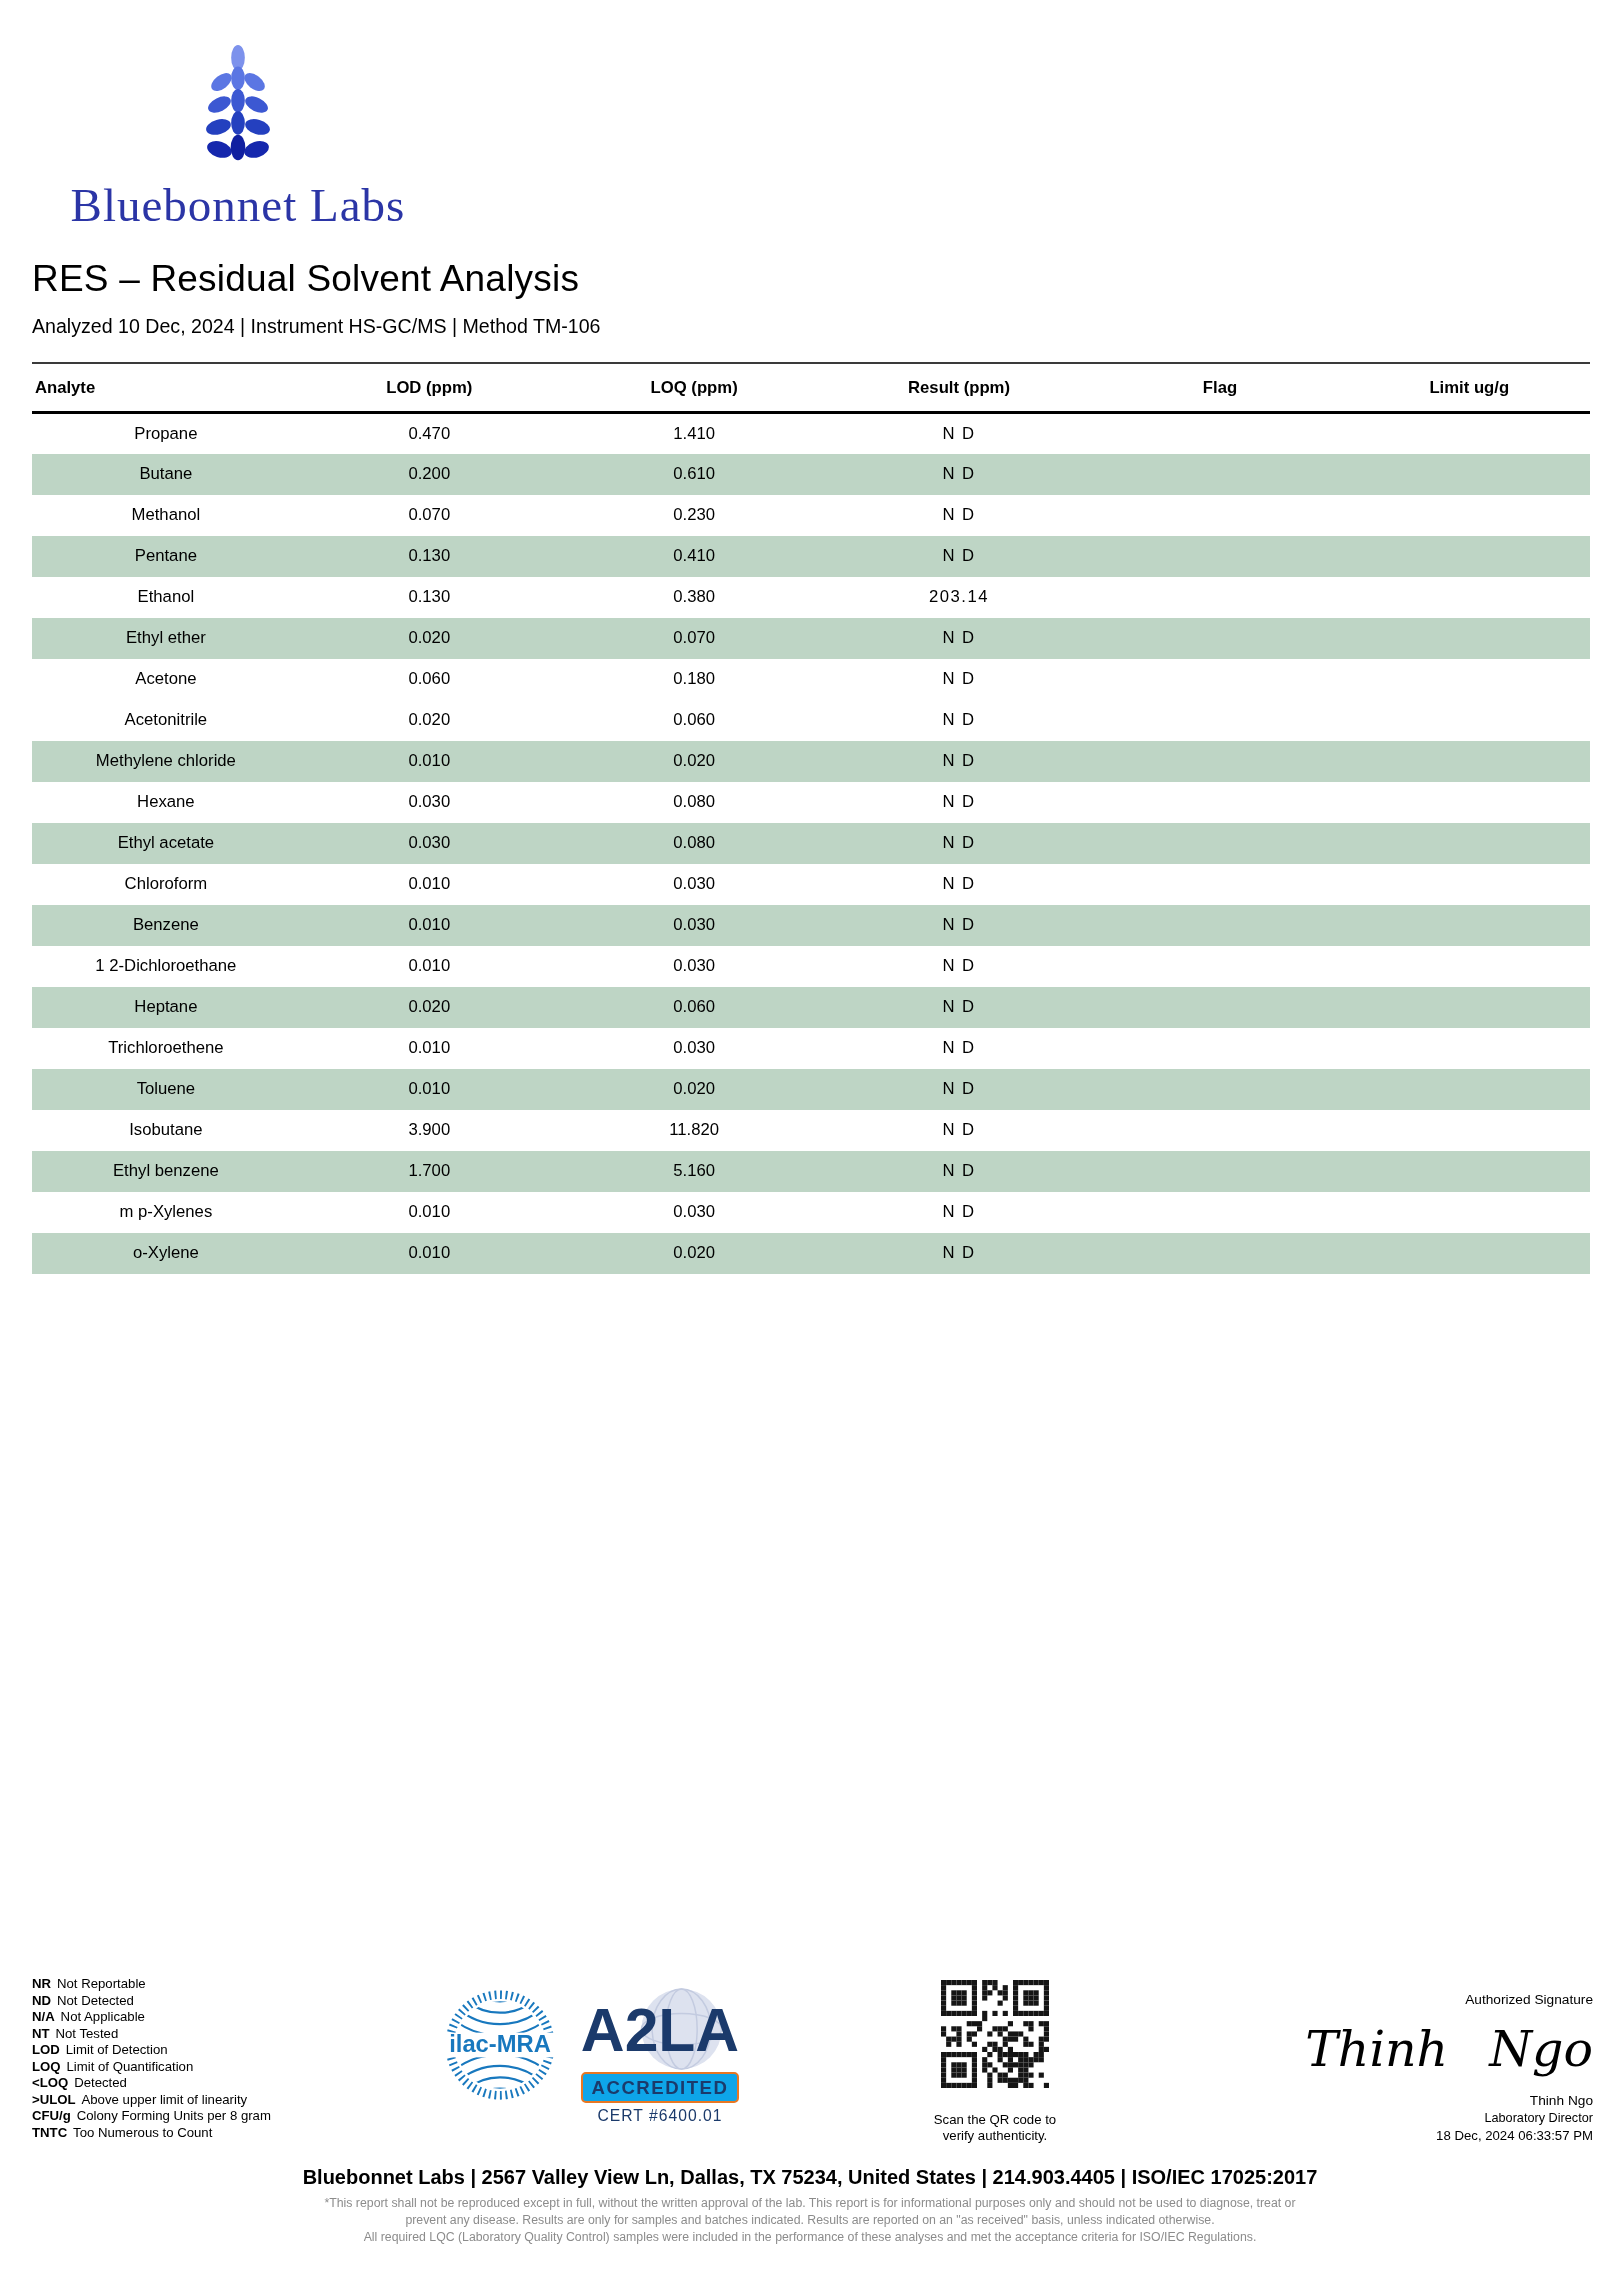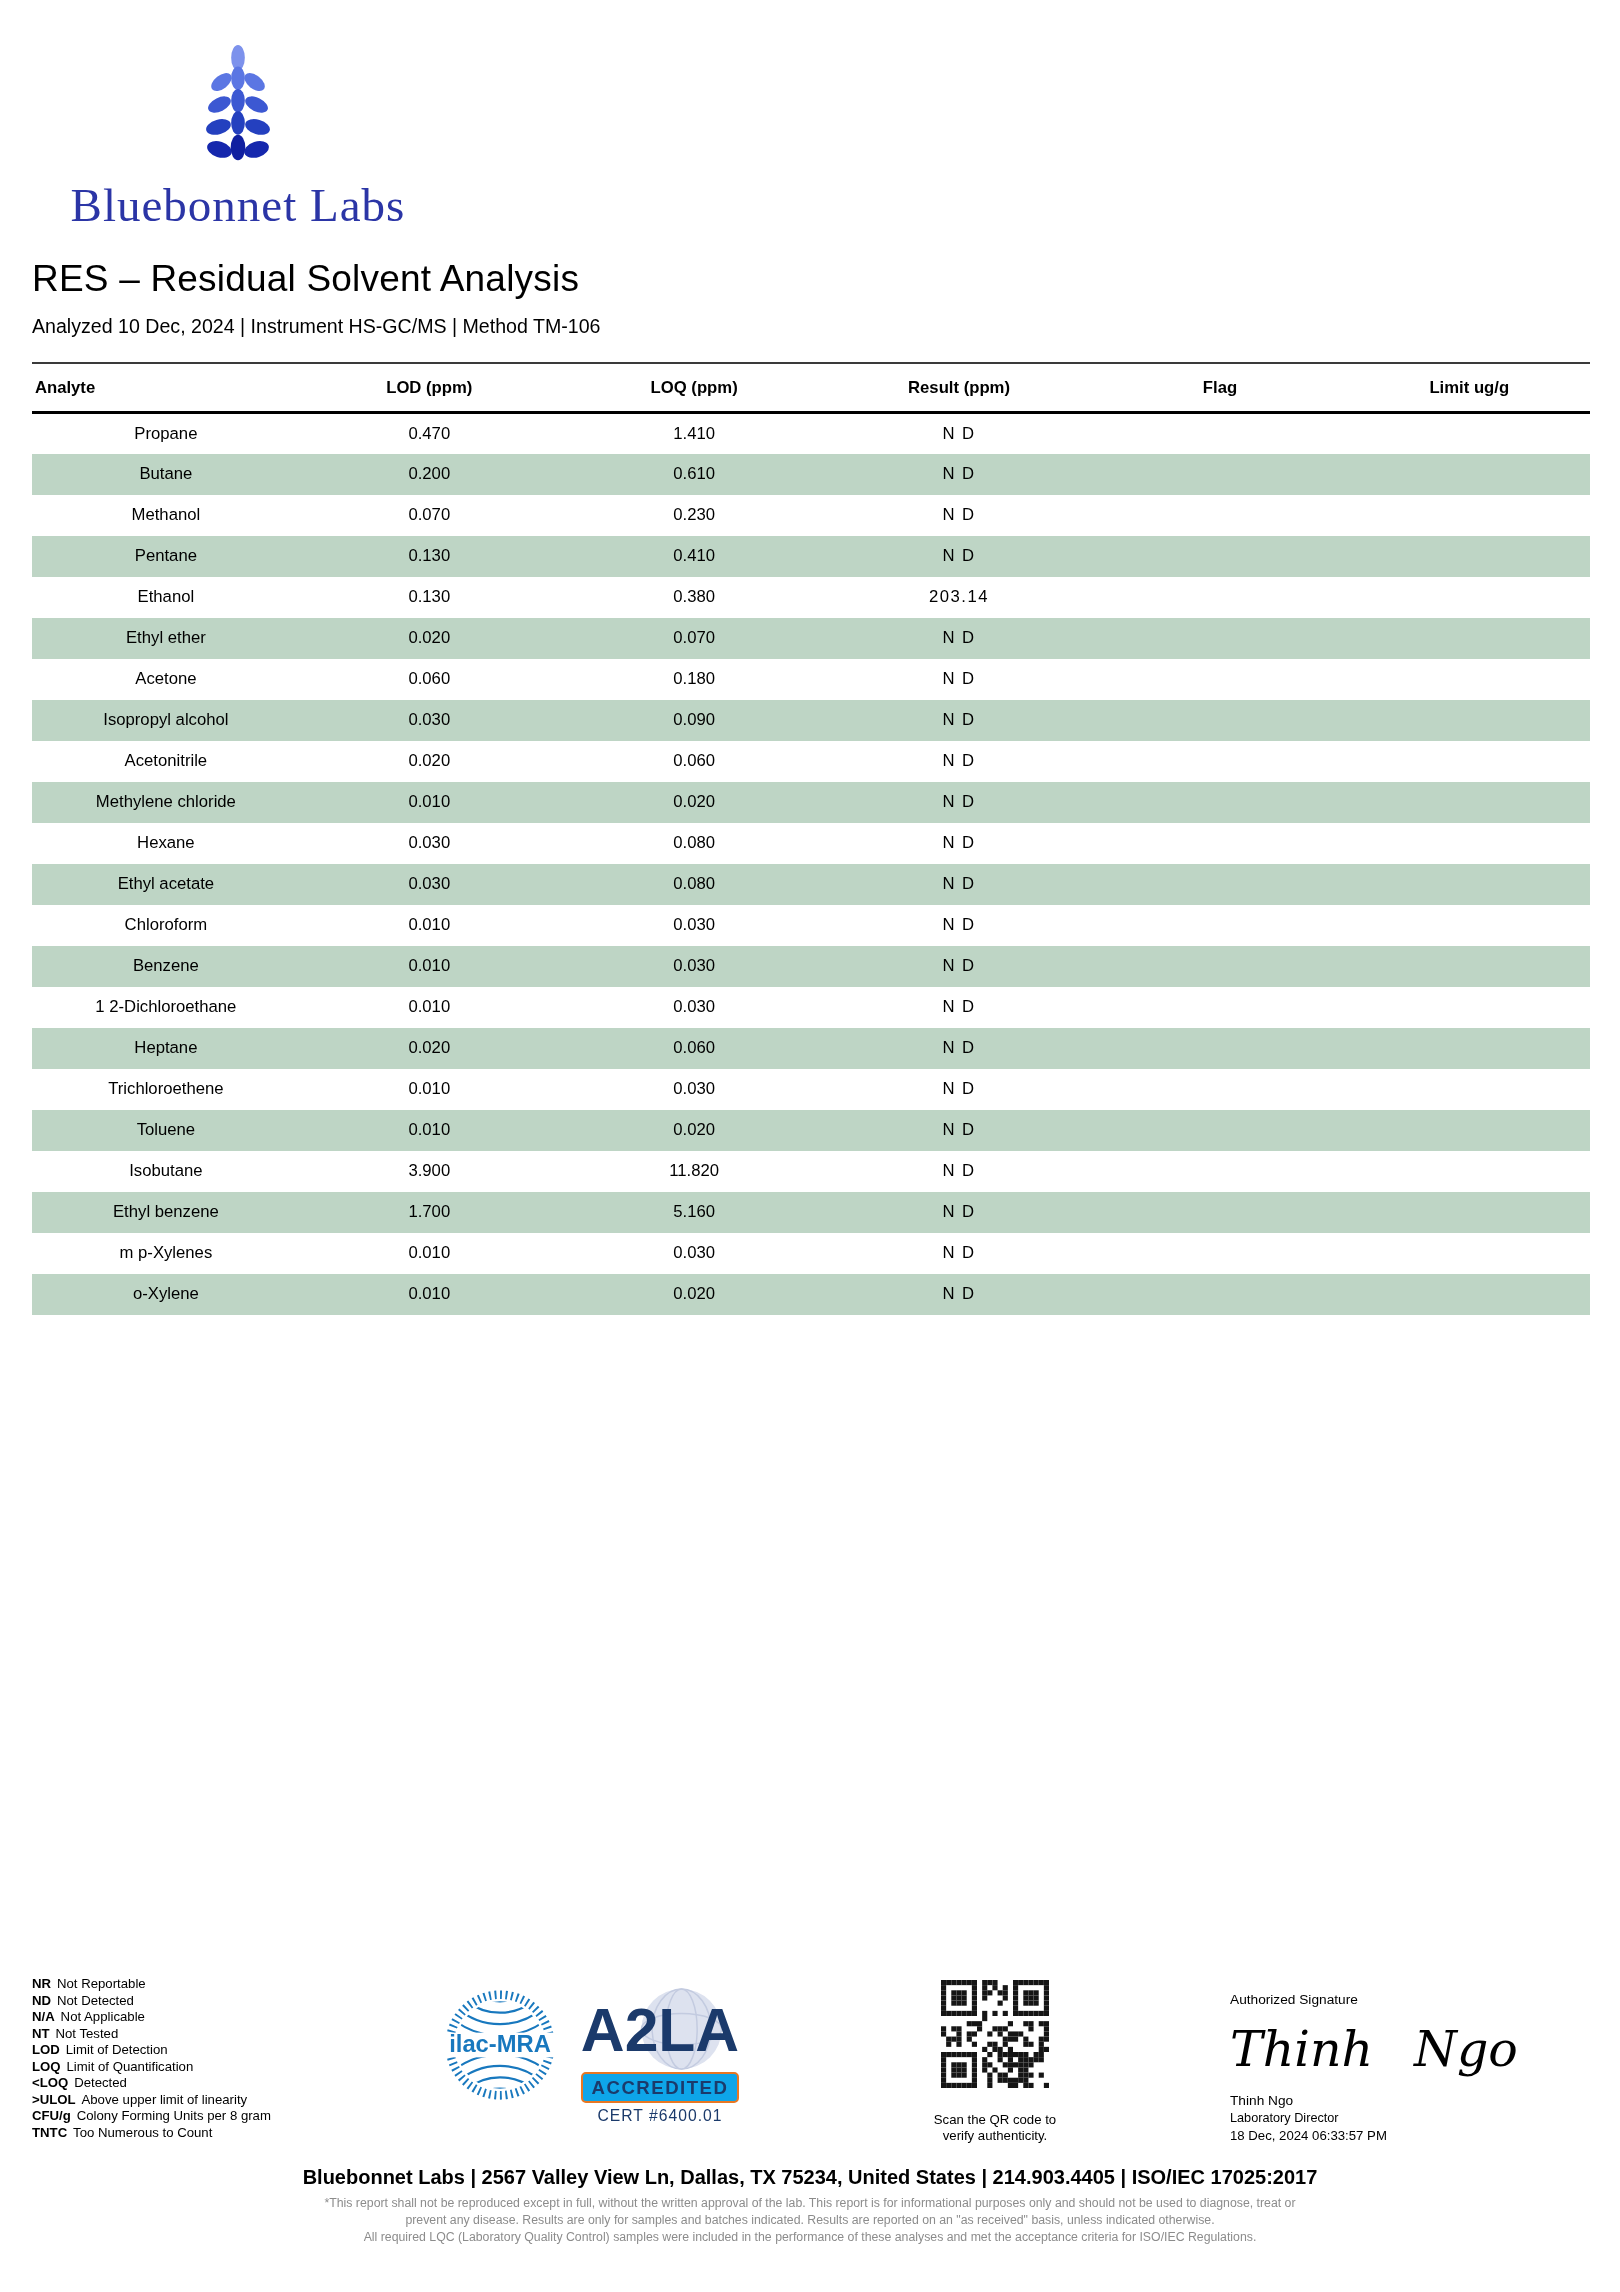--- a/index.html
+++ b/index.html
@@ -45,21 +45,21 @@
   .a2la-accredited-box {
     display:inline-block; border:2.9px solid #e87722; border-radius:4.9px; background:#0ea5e9;
     color:#1b3a6b; font-weight:bold; font-size:18.6px; letter-spacing:1.5px;
     padding:2.9px 8.8px 2px; margin-top:-15.7px; position:relative;
   }
   .a2la-cert { color:#1b3a6b; font-size:15.7px; letter-spacing:1px; margin-top:3.9px; font-weight:500; }
 
   .qr-block { position:absolute; left:902px; top:1980px; width:186px; text-align:center; }
   .qr-caption { font-size:13.2px; line-height:16.7px; margin-top:19.6px; }
 
-  .signature-block { position:absolute; left:1230px; top:1992px; width:363px; text-align:left; }
+  .signature-block { position:absolute; left:1230px; top:1992px; width:363px; text-align:right; }
   .sig-heading { font-size:13.7px; }
   .sig-script { font-family:"DejaVu Serif", serif; font-style:italic; font-size:49px; word-spacing:25.5px; margin-top:13.7px; white-space:nowrap; }
   .sig-name { font-size:13.7px; margin-top:15.7px; }
   .sig-title { font-size:12.7px; margin-top:2.9px; }
   .sig-datetime { font-size:13.2px; margin-top:2.9px; }
 
   .footer { position:absolute; left:0; right:0; top:2166px; text-align:center; }
   .footer-contact { font-size:20px; font-weight:bold; }
   .footer-fine { font-size:12.3px; color:#8c8c8c; line-height:17px; margin-top:5.9px; }
 </style>
@@ -158,28 +158,20 @@
       <td>0.020</td>
       <td>0.070</td>
       <td class="c-result">N D</td>
       <td></td>
       <td></td>
     </tr>
         <tr>
       <td class="c-analyte">Acetone</td>
       <td>0.060</td>
       <td>0.180</td>
-      <td class="c-result">N D</td>
-      <td></td>
-      <td></td>
-    </tr>
-        <tr class="striped">
-      <td class="c-analyte">Isopropyl alcohol</td>
-      <td>0.030</td>
-      <td>0.090</td>
       <td class="c-result">N D</td>
       <td></td>
       <td></td>
     </tr>
         <tr>
       <td class="c-analyte">Acetonitrile</td>
       <td>0.020</td>
       <td>0.060</td>
       <td class="c-result">N D</td>
       <td></td>

